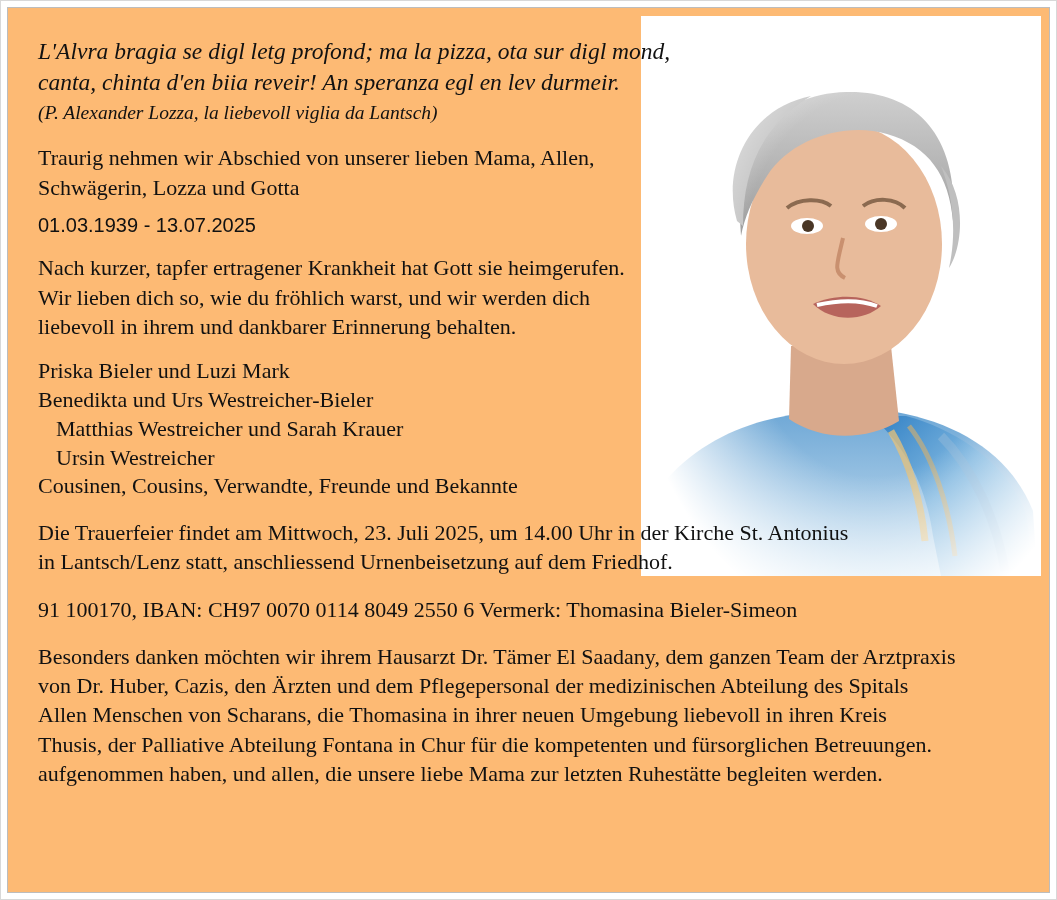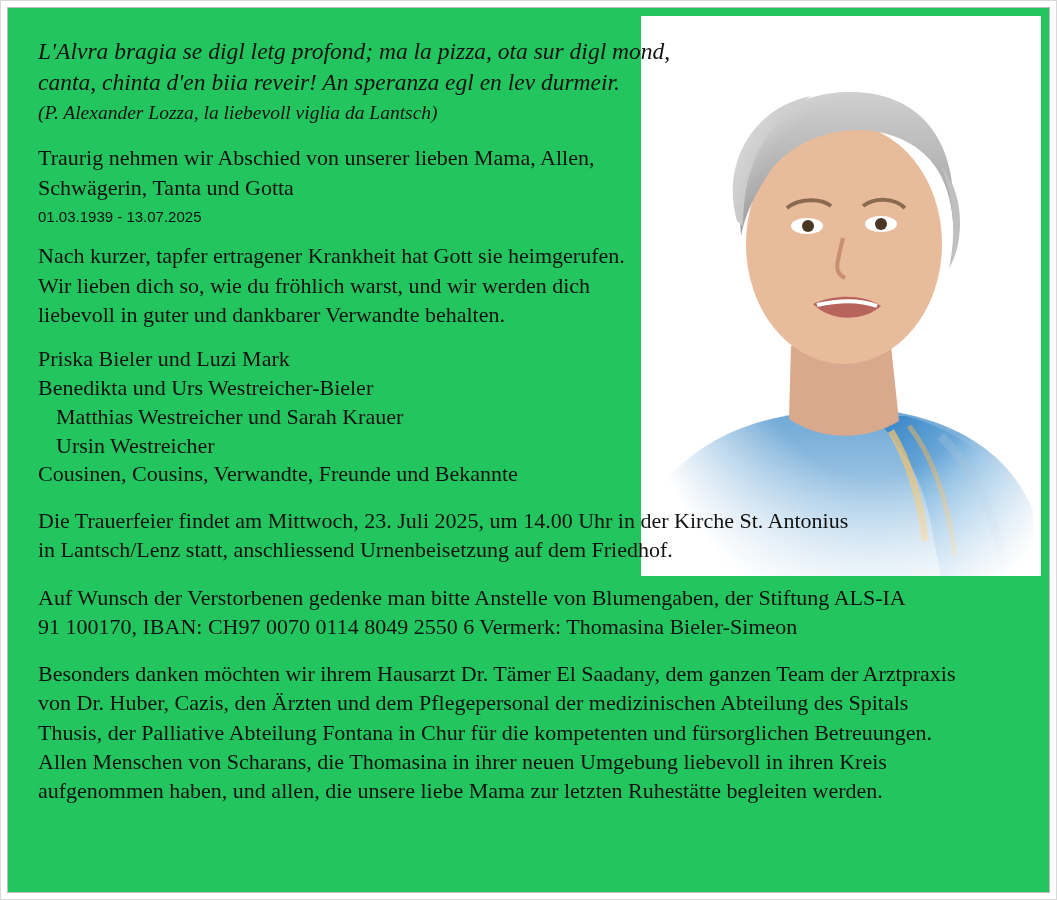--- a/index.html
+++ b/index.html
@@ -17,21 +17,21 @@
     box-sizing: border-box;
     background: #ffffff;
     border: 1px solid #d8d8d8;
     overflow: hidden;
   }
   .inner {
     position: absolute;
     left: 0; top: 0; right: 0; bottom: 0;
     border: 1px solid #bdbdbd;
     margin: 6px;
-    background: #22c55e;
+    background: #fdba74;
   }
   .content {
     position: relative;
     padding: 28px 30px 0 30px;
     z-index: 2;
   }
   .portrait {
     position: absolute;
     right: 8px;
     top: 8px;
@@ -68,23 +68,23 @@
     font-family: "Liberation Sans", sans-serif;
     font-weight: bold;
     font-size: 37px;
     letter-spacing: -0.2px;
     color: #0d0d0d;
     margin-top: 22px;
     line-height: 1.1;
   }
   .dates {
     font-family: "Liberation Sans", sans-serif;
-    font-size: 15px;
-    color: #111;
-    margin-top: 6px;
+    font-size: 20px;
+    color: #111;
+    margin-top: 12px;
   }
   .para {
     font-size: 22px;
     line-height: 1.33;
     color: #111;
     margin-top: 16px;
     max-width: 660px;
   }
   .family {
     font-size: 22px;
@@ -169,52 +169,51 @@
     <div class="content">
 
       <div class="quote">
         <span class="nowrap-line">L'Alvra bragia se digl letg profond; ma la pizza, ota sur digl mond,</span>
         <span class="nowrap-line">canta, chinta d'en biia reveir! An speranza egl en lev durmeir.</span>
       </div>
       <div class="quote-src">(P. Alexander Lozza, la liebevoll viglia da Lantsch)</div>
 
       <div class="intro">
         <span class="nowrap-line">Traurig nehmen wir Abschied von unserer lieben Mama, Allen,</span>
-        <span class="nowrap-line">Schwägerin, Tanta und Gotta</span>
+        <span class="nowrap-line">Schwägerin, Lozza und Gotta</span>
       </div>
 
       <div class="dates">01.03.1939 - 13.07.2025</div>
 
       <div class="para">
         <span class="nowrap-line">Nach kurzer, tapfer ertragener Krankheit hat Gott sie heimgerufen.</span>
         <span class="nowrap-line">Wir lieben dich so, wie du fröhlich warst, und wir werden dich</span>
-        <span class="nowrap-line">liebevoll in guter und dankbarer Verwandte behalten.</span>
+        <span class="nowrap-line">liebevoll in ihrem und dankbarer Erinnerung behalten.</span>
       </div>
 
       <div class="family">
         <span>Priska Bieler und Luzi Mark</span>
         <span>Benedikta und Urs Westreicher-Bieler</span>
         <span class="indent">Matthias Westreicher und Sarah Krauer</span>
         <span class="indent">Ursin Westreicher</span>
         <span>Cousinen, Cousins, Verwandte, Freunde und Bekannte</span>
       </div>
 
       <div class="wide">
         <span class="nowrap-line">Die Trauerfeier findet am Mittwoch, 23. Juli 2025, um 14.00 Uhr in der Kirche St. Antonius</span>
         <span class="nowrap-line">in Lantsch/Lenz statt, anschliessend Urnenbeisetzung auf dem Friedhof.</span>
       </div>
 
       <div class="wide block2">
-        <span class="nowrap-line">Auf Wunsch der Verstorbenen gedenke man bitte Anstelle von Blumengaben, der Stiftung ALS-IA</span>
         <span class="nowrap-line">91 100170, IBAN: CH97 0070 0114 8049 2550 6 Vermerk: Thomasina Bieler-Simeon</span>
       </div>
 
       <div class="wide block3">
         <span class="nowrap-line">Besonders danken möchten wir ihrem Hausarzt Dr. Tämer El Saadany, dem ganzen Team der Arztpraxis</span>
         <span class="nowrap-line">von Dr. Huber, Cazis, den Ärzten und dem Pflegepersonal der medizinischen Abteilung des Spitals</span>
+        <span class="nowrap-line">Allen Menschen von Scharans, die Thomasina in ihrer neuen Umgebung liebevoll in ihren Kreis</span>
         <span class="nowrap-line">Thusis, der Palliative Abteilung Fontana in Chur für die kompetenten und fürsorglichen Betreuungen.</span>
-        <span class="nowrap-line">Allen Menschen von Scharans, die Thomasina in ihrer neuen Umgebung liebevoll in ihren Kreis</span>
         <span class="nowrap-line">aufgenommen haben, und allen, die unsere liebe Mama zur letzten Ruhestätte begleiten werden.</span>
       </div>
 
     </div>
   </div>
 </div>
 
 </body></html>

